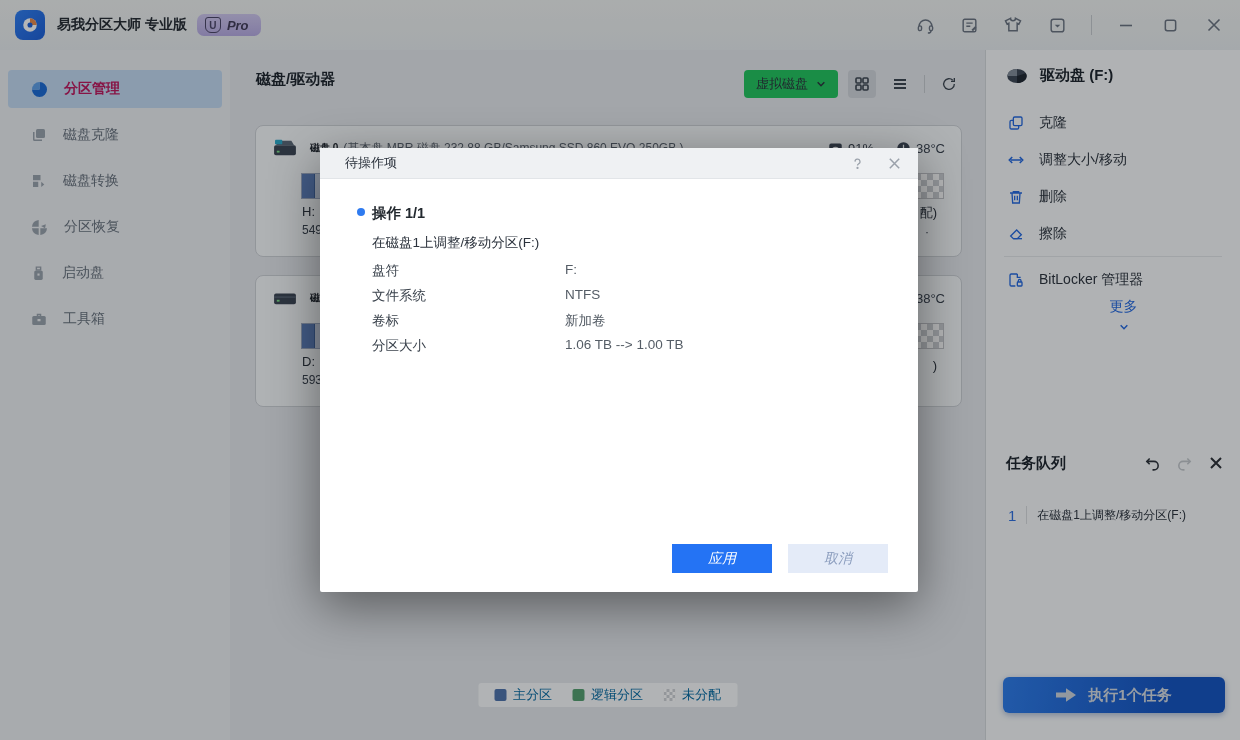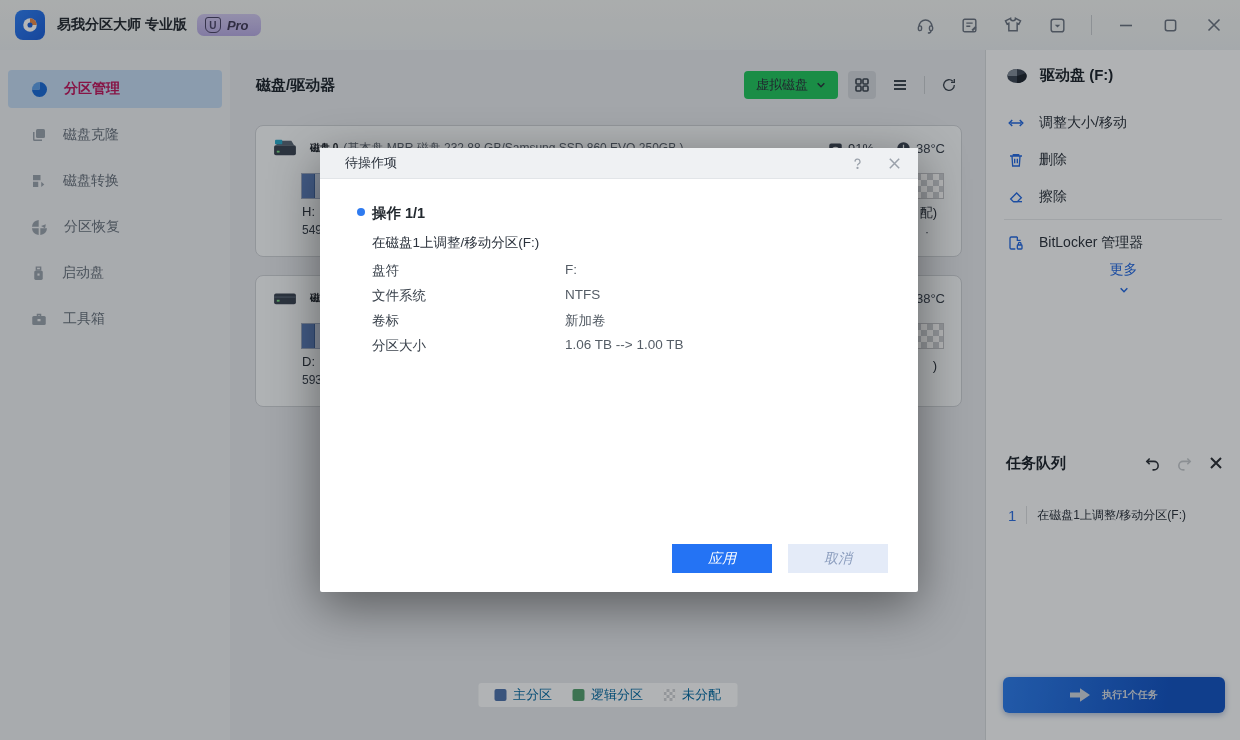--- a/index.html
+++ b/index.html
@@ -19,21 +19,21 @@
 
   
   .sidebar{position:absolute;left:0;top:50px;width:230px;height:690px;background:#edeff2;padding-top:20px;}
   .side-item{width:214px;height:38px;margin:0 8px 8px 8px;border-radius:4px;display:flex;align-items:center;padding-left:22px;gap:15px;color:#66707c;font-size:14px;cursor:pointer;}
   .side-item .si-icon{color:#99a2ac;display:flex;}
   .side-item.active{background:#c3daf2;color:#be185d;font-weight:600;}
   .side-item.active .si-icon{color:#1b6ad6;}
 
   
   .main{position:absolute;left:230px;top:50px;width:755px;height:690px;background:#e6e9ed;}
-  .main-head{position:absolute;left:26px;top:20px;right:22px;height:30px;display:flex;align-items:center;gap:26px;}
+  .main-head{position:absolute;left:26px;top:20px;right:22px;height:30px;display:flex;align-items:flex-start;gap:26px;}
   .main-title{font-size:15px;font-weight:700;color:#1c232b;}
   .head-controls{margin-left:auto;display:flex;align-items:center;gap:10px;}
   .vd-select{height:28px;display:flex;align-items:center;gap:8px;padding:0 12px;background:#22c55e;border-radius:4px;font-size:13px;color:#2b323c;cursor:pointer;}
   .view-btn{width:28px;height:28px;border-radius:4px;display:flex;align-items:center;justify-content:center;color:#3c4550;cursor:pointer;}
   .view-btn.sel{background:#d2d6dc;}
   .hc-sep{width:1px;height:18px;background:#c6cacf;}
 
   .disk-card{position:absolute;left:25px;width:707px;height:132px;background:#f7f9fb;border:1px solid #cdd1d6;border-radius:8px;}
   .dc-head{position:absolute;left:16px;top:10px;right:16px;height:24px;display:flex;align-items:center;}
   .dc-name{margin-left:12px;font-size:10px;font-weight:700;color:#20262e;white-space:nowrap;}
@@ -65,21 +65,21 @@
   .act-divider{height:1px;background:#e3e5e8;margin:4px 18px 4px 18px;}
   .more-link{display:flex;align-items:center;gap:6px;padding-left:21px;height:37px;font-size:14px;color:#2368e0;cursor:pointer;flex-direction:column;}
 
   .tq-head{position:absolute;left:20px;right:16px;top:398px;height:30px;display:flex;align-items:center;font-size:15px;font-weight:700;color:#1c232b;}
   .tq-icons{margin-left:auto;display:flex;align-items:center;gap:15px;}
   .tq-item{position:absolute;left:22px;right:10px;top:456px;display:flex;align-items:center;gap:10px;}
   .tq-num{font-size:15px;color:#2f6fe0;}
   .tq-sep{width:1px;height:18px;background:#d8dbde;}
   .tq-text{font-size:12px;color:#2b323c;white-space:nowrap;}
 
-  .exec-btn{position:absolute;left:17px;top:627px;width:222px;height:36px;border-radius:6px;background:linear-gradient(100deg,#2d7ceb 0%,#1353c2 75%);display:flex;align-items:center;justify-content:center;gap:12px;color:#d5dbe3;font-size:10px;font-weight:600;cursor:pointer;box-shadow:0 2px 6px rgba(20,60,140,.35);}
+  .exec-btn{position:absolute;left:17px;top:627px;width:222px;height:36px;border-radius:6px;background:linear-gradient(100deg,#2d7ceb 0%,#1353c2 75%);display:flex;align-items:center;justify-content:center;gap:12px;color:#d5dbe3;font-size:15px;font-weight:600;cursor:pointer;box-shadow:0 2px 6px rgba(20,60,140,.35);}
 
   
   .dim{position:absolute;inset:0;background:rgba(10,12,16,.30);z-index:40;}
   .modal{position:absolute;left:320px;top:148px;width:598px;height:444px;background:#fff;border-radius:2px;box-shadow:0 14px 50px rgba(0,0,0,.45);z-index:50;}
   .modal-head{height:31px;background:#eff1f3;border-bottom:1px solid #e2e5e8;display:flex;align-items:center;padding:0 16px 0 25px;}
   .modal-title{font-size:13px;color:#2b323c;}
   .mh-icons{margin-left:auto;display:flex;align-items:center;gap:22px;color:#9aa1aa;}
   .mh-btn{cursor:pointer;display:flex;font-size:15px;}
   .op-bullet{position:absolute;left:37px;top:60px;width:8px;height:8px;border-radius:50%;background:#2f7bf0;}
   .op-head{position:absolute;left:52px;top:56px;font-size:14.5px;font-weight:700;color:#23292f;}
@@ -342,20 +342,29 @@
       <svg width="22" height="16" viewBox="0 0 24 18">
           <ellipse cx="12" cy="9" rx="11" ry="8" fill="#3b4553"></ellipse>
           <path d="M12 9l10-3a11 8 0 0 1-10 11z" fill="#1f2630"></path>
           <path d="M1 9a11 8 0 0 1 11-8v8z" fill="#828c99"></path>
         </svg>
       <span>驱动盘  (F:)</span>
     </div>
     <div class="action-list">
       <div class="act-item">
         <span class="ai-icon">
+          <svg width="16" height="16" viewBox="0 0 24 24" fill="none" stroke="currentColor" stroke-width="2">
+              <rect x="8" y="3" width="13" height="13" rx="2"></rect>
+              <path d="M16 16v3a2 2 0 0 1-2 2H5a2 2 0 0 1-2-2V10a2 2 0 0 1 2-2h3"></path>
+            </svg>
+        </span>
+        <span>克隆</span>
+      </div>
+      <div class="act-item">
+        <span class="ai-icon">
           <svg width="18" height="18" viewBox="0 0 24 24" fill="none" stroke="currentColor" stroke-width="2">
               <path d="M7 8l-4 4 4 4M17 8l4 4-4 4M5 12h14"></path>
             </svg>
         </span>
         <span>调整大小/移动</span>
       </div>
       <div class="act-item">
         <span class="ai-icon">
           <svg width="16" height="16" viewBox="0 0 24 24" fill="none" stroke="currentColor" stroke-width="2">
               <path d="M3 6h18M8 6V4h8v2M6 6l1 15h10l1-15"></path>

